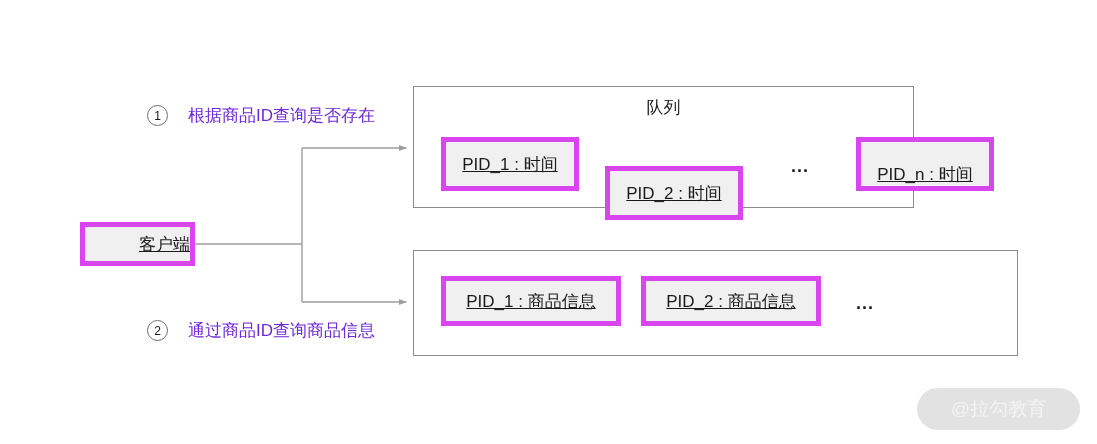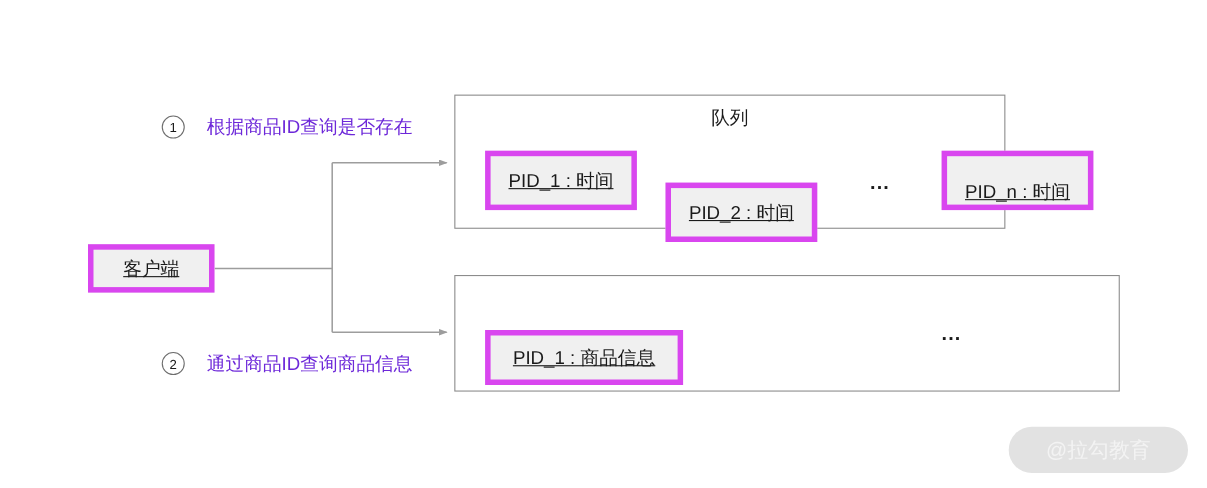--- a/index.html
+++ b/index.html
@@ -51,20 +51,21 @@
     white-space: nowrap;
   }
 
   
   #client-node {
     left: 80px;
     top: 222px;
     width: 115px;
     height: 44px;
     font-size: 17px;
+    justify-content: flex-end;
   }
 
   
   .queue-item {
     font-size: 17px;
   }
 
   
   .ellipsis {
     position: absolute;
@@ -177,24 +178,27 @@
 
     <div class="ellipsis" style="left:377px; top:69px;">...</div>
 
     <div class="node queue-item" style="left:442px; top:50px; width:138px; height:54px;align-items:flex-end;">
       <span>PID_n : 时间</span>
     </div>
   </div>
 
   <div class="container" style="left:413px; top:250px; width:605px; height:106px;">
 
-    <div class="node queue-item" style="left:27px; top:25px; width:180px; height:50px;margin-top:24px;">
+    <div class="node queue-item" style="left:27px; top:25px; width:180px; height:50px;">
       <span>PID_1 : 商品信息</span>
     </div>
 
+    <div class="node queue-item" style="left:227px; top:25px; width:180px; height:50px;">
+      <span>PID_2 : 商品信息</span>
+    </div>
 
     <div class="ellipsis" style="left:442px; top:42px;">...</div>
   </div>
 
   <div id="watermark">
     <span>@拉勾教育</span>
   </div>
 
 </div>
 

